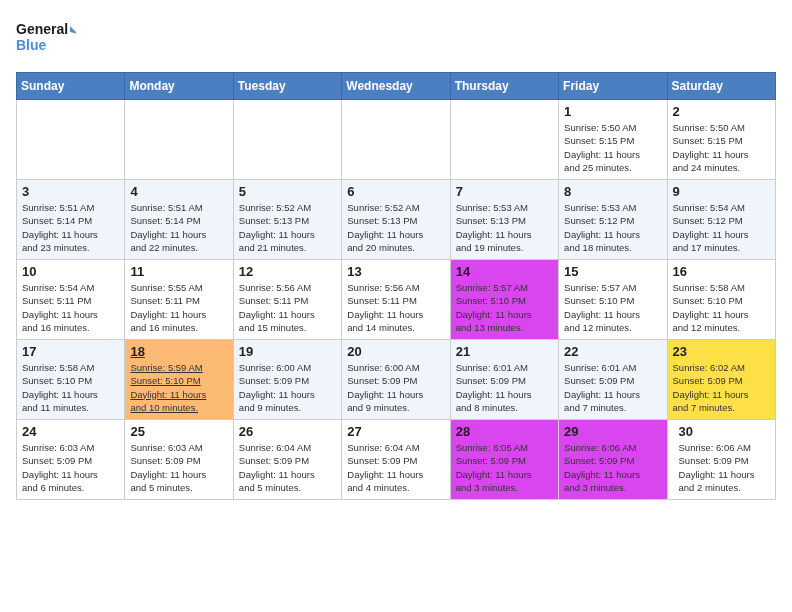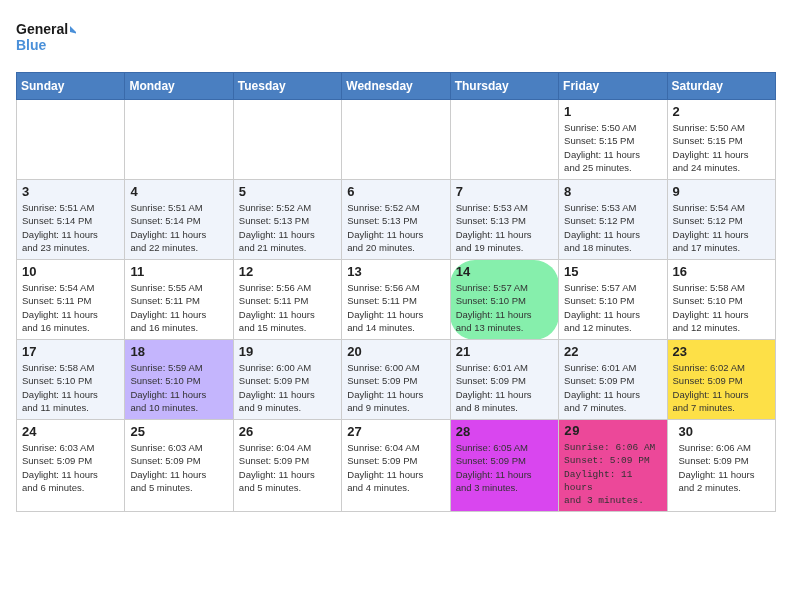--- a/index.html
+++ b/index.html
@@ -202,21 +202,21 @@
 Daylight: 11 hours
 and 15 minutes.</div>
         </td>
         <td style="background: rgb(255, 255, 255);">
           <span class="day-num">13</span>
           <div class="day-info" style="white-space: pre-line;">Sunrise: 5:56 AM
 Sunset: 5:11 PM
 Daylight: 11 hours
 and 14 minutes.</div>
         </td>
-        <td style="background: #86efac; border-radius: 25px;">
+        <td style="background: #d946ef;">
           <span class="day-num">14</span>
           <div class="day-info" style="white-space: pre-line;">Sunrise: 5:57 AM
 Sunset: 5:10 PM
 Daylight: 11 hours
 and 13 minutes.</div>
         </td>
         <td style="background: rgb(255, 255, 255);">
           <span class="day-num">15</span>
           <div class="day-info" style="white-space: pre-line;">Sunrise: 5:57 AM
 Sunset: 5:10 PM
@@ -232,21 +232,21 @@
         </td>
       </tr>
       <tr>
         <td style="background: rgb(240, 244, 251);">
           <span class="day-num">17</span>
           <div class="day-info" style="white-space: pre-line;">Sunrise: 5:58 AM
 Sunset: 5:10 PM
 Daylight: 11 hours
 and 11 minutes.</div>
         </td>
-        <td style="background: #c4b5fd;">
+        <td style="background: #fdba74; text-decoration: underline;">
           <span class="day-num">18</span>
           <div class="day-info" style="white-space: pre-line;">Sunrise: 5:59 AM
 Sunset: 5:10 PM
 Daylight: 11 hours
 and 10 minutes.</div>
         </td>
         <td style="background: rgb(240, 244, 251);">
           <span class="day-num">19</span>
           <div class="day-info" style="white-space: pre-line;">Sunrise: 6:00 AM
 Sunset: 5:09 PM
@@ -311,21 +311,21 @@
 Daylight: 11 hours
 and 4 minutes.</div>
         </td>
         <td style="background: #d946ef;">
           <span class="day-num">28</span>
           <div class="day-info" style="white-space: pre-line;">Sunrise: 6:05 AM
 Sunset: 5:09 PM
 Daylight: 11 hours
 and 3 minutes.</div>
         </td>
-        <td style="background: #ec4899; font-family: Liberation Mono, monospace;">
+        <td style="background: #d946ef;">
           <span class="day-num">29</span>
           <div class="day-info" style="white-space: pre-line;">Sunrise: 6:06 AM
 Sunset: 5:09 PM
 Daylight: 11 hours
 and 3 minutes.</div>
         </td>
         <td style="background: rgb(255, 255, 255); padding-left: 11px;">
           <span class="day-num">30</span>
           <div class="day-info" style="white-space: pre-line;">Sunrise: 6:06 AM
 Sunset: 5:09 PM

